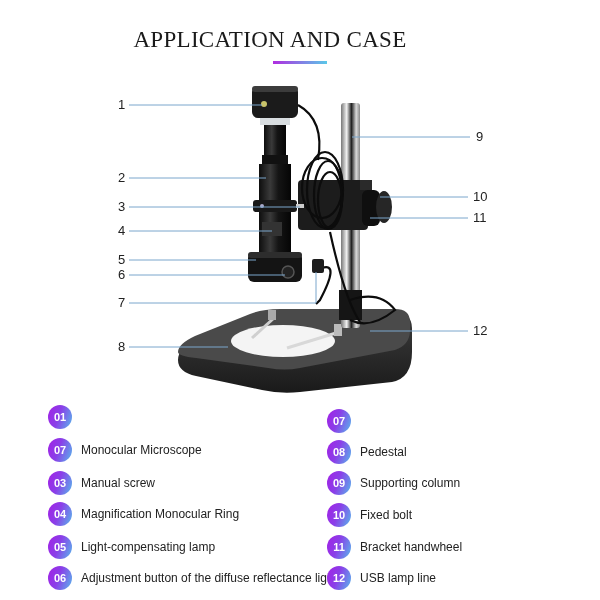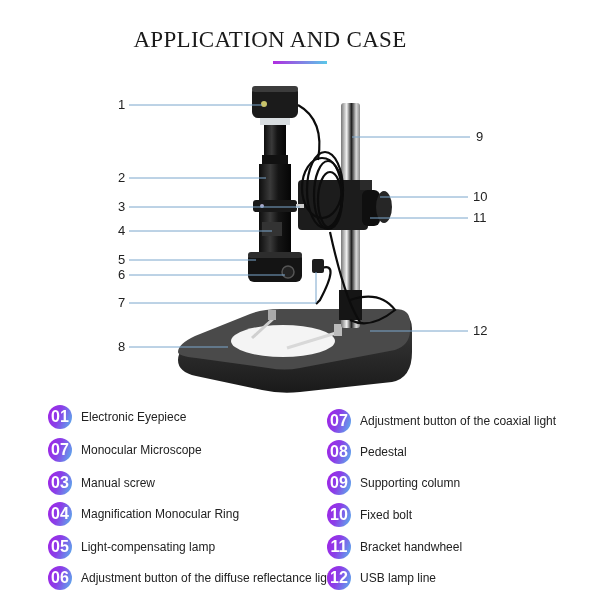--- a/index.html
+++ b/index.html
@@ -9,21 +9,21 @@
              font-family: "Liberation Serif", serif; font-size: 23px; letter-spacing: 0.3px;
              color: #1a1a1a; }
     .title-bar { position: absolute; top: 61px; left: 273px; width: 54px; height: 3px;
                  background: linear-gradient(90deg, #b02ce0, #5ac8e8); }
     .diagram { position: absolute; left: 0; top: 0; width: 600px; height: 400px; }
     .num-label { position: absolute; font-size: 13px; color: #222; line-height: 14px; }
     .parts { position: absolute; left: 0; top: 400px; width: 600px; }
     .part { position: absolute; display: flex; align-items: center; height: 26px; }
     .badge { width: 24px; height: 24px; border-radius: 50%;
              background: linear-gradient(110deg, #a321e6 0%, #8a3fe8 45%, #58b8ec 100%);
-             color: #fff; font-weight: bold; font-size: 16px; display: flex;
+             color: #fff; font-weight: bold; font-size: 11px; display: flex;
              align-items: center; justify-content: center; flex: none; }
     .part-label { margin-left: 9px; font-size: 12px; color: #222; white-space: nowrap; }
   </style>
 </head>
 <body>
 
 <div class="title">APPLICATION AND CASE</div>
 <div class="title-bar"></div>
 
 <svg class="diagram" viewBox="0 0 600 400" width="600" height="400">
@@ -130,21 +130,20 @@
 <span class="num-label" style="left:118px;top:296px">7</span>
 <span class="num-label" style="left:118px;top:340px">8</span>
 <span class="num-label" style="left:476px;top:130px">9</span>
 <span class="num-label" style="left:473px;top:190px">10</span>
 <span class="num-label" style="left:473px;top:211px">11</span>
 <span class="num-label" style="left:473px;top:324px">12</span>
 
 <div class="parts">
   <div class="part" style="left:48px;top:4px">
     <span class="badge">01</span>
-    <span class="part-label">Electronic Eyepiece</span>
   </div>
   <div class="part" style="left:48px;top:37px">
     <span class="badge">07</span>
     <span class="part-label">Monocular Microscope</span>
   </div>
   <div class="part" style="left:48px;top:70px">
     <span class="badge">03</span>
     <span class="part-label">Manual screw</span>
   </div>
   <div class="part" style="left:48px;top:101px">
@@ -155,21 +154,20 @@
     <span class="badge">05</span>
     <span class="part-label">Light-compensating lamp</span>
   </div>
   <div class="part" style="left:48px;top:165px">
     <span class="badge">06</span>
     <span class="part-label">Adjustment button of the diffuse reflectance light</span>
   </div>
 
   <div class="part" style="left:327px;top:8px">
     <span class="badge">07</span>
-    <span class="part-label">Adjustment button of the coaxial light</span>
   </div>
   <div class="part" style="left:327px;top:39px">
     <span class="badge">08</span>
     <span class="part-label">Pedestal</span>
   </div>
   <div class="part" style="left:327px;top:70px">
     <span class="badge">09</span>
     <span class="part-label">Supporting column</span>
   </div>
   <div class="part" style="left:327px;top:102px">

